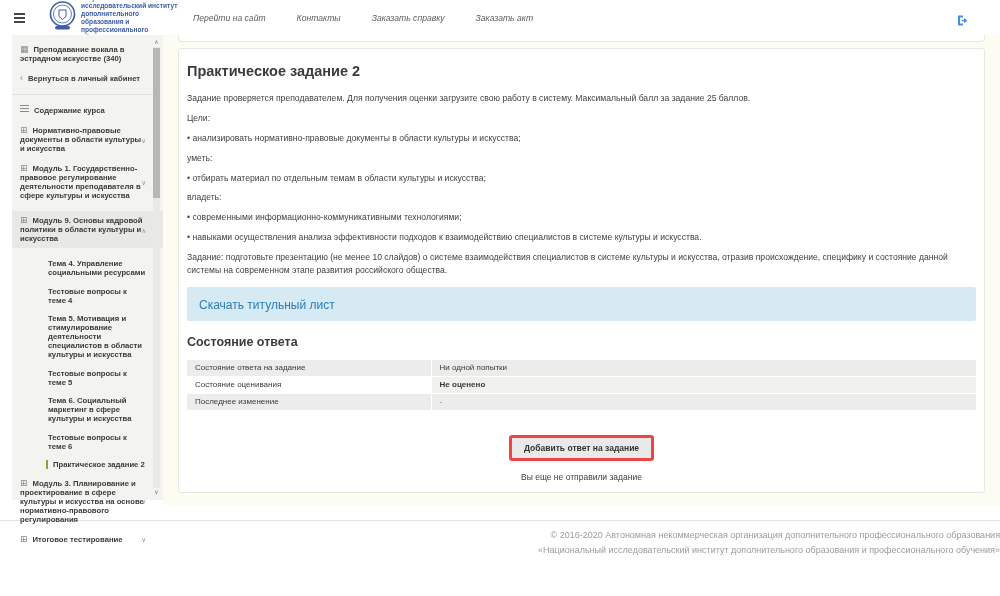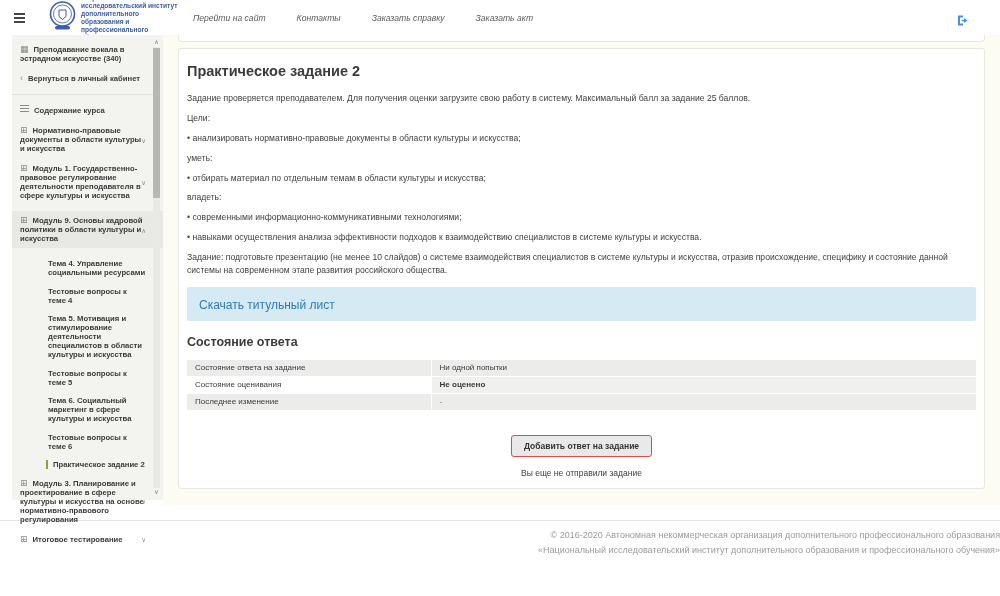--- a/index.html
+++ b/index.html
@@ -54,21 +54,21 @@
   .card h3 { font-size:12.5px; color:#3c3c3c; margin:14px 0 11px; }
   table.status { width:100%; border-collapse:separate; border-spacing:0; }
   table.status td { font-size:8px; color:#3a3a3a; padding:3.5px 8px;
     border-bottom:1px solid #fff; }
   table.status td.lbl { width:31%; border-right:1px solid #fff; }
   .r-gray td { background:#ececea; }
   .r-mixed td.lbl { background:#fff; }
   .r-mixed td.val { background:#f0f0ee; font-weight:bold; }
   .r-gray td.val.dash { color:#777; }
   .btn-row { margin-top:24px; text-align:center; }
-  .btn { display:inline-block; background:#e9e9e9; border:1px solid #ef4444; border-radius:3px;
+  .btn { display:inline-block; background:#e9e9e9; border:3px solid #ef4444; border-radius:3px;
     padding:5px 12px; font-size:8.5px; font-weight:bold; color:#333; cursor:pointer;
     font-family:inherit; }
   .note { margin-top:11px; text-align:center; font-size:8.5px; color:#3d3d3d; }
 
   
   footer { border-top:1px solid #e3e3e3; margin-top:15px; padding-top:7px;
     text-align:right; font-size:9px; color:#9b9b9b; line-height:15px; }
 </style>
 </head>
 <body>

